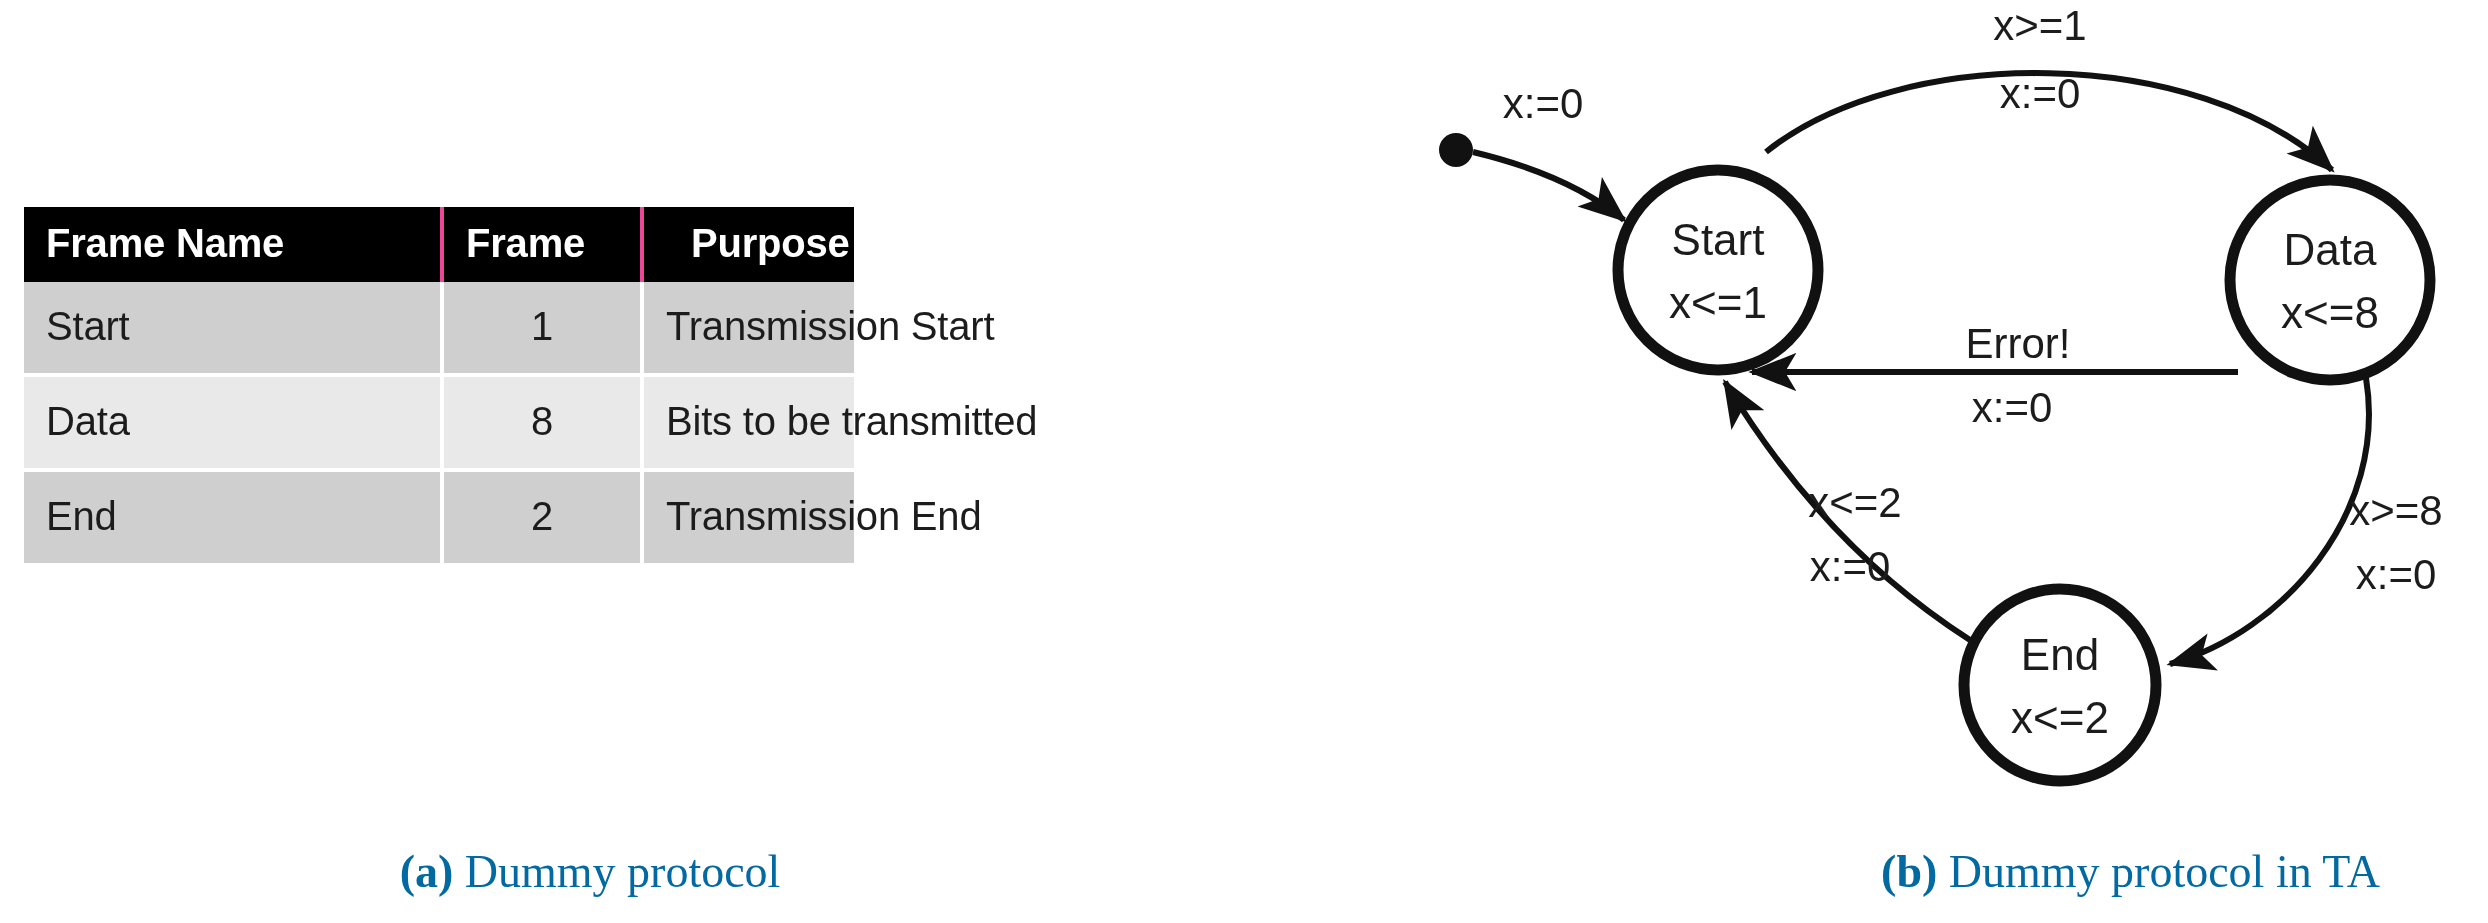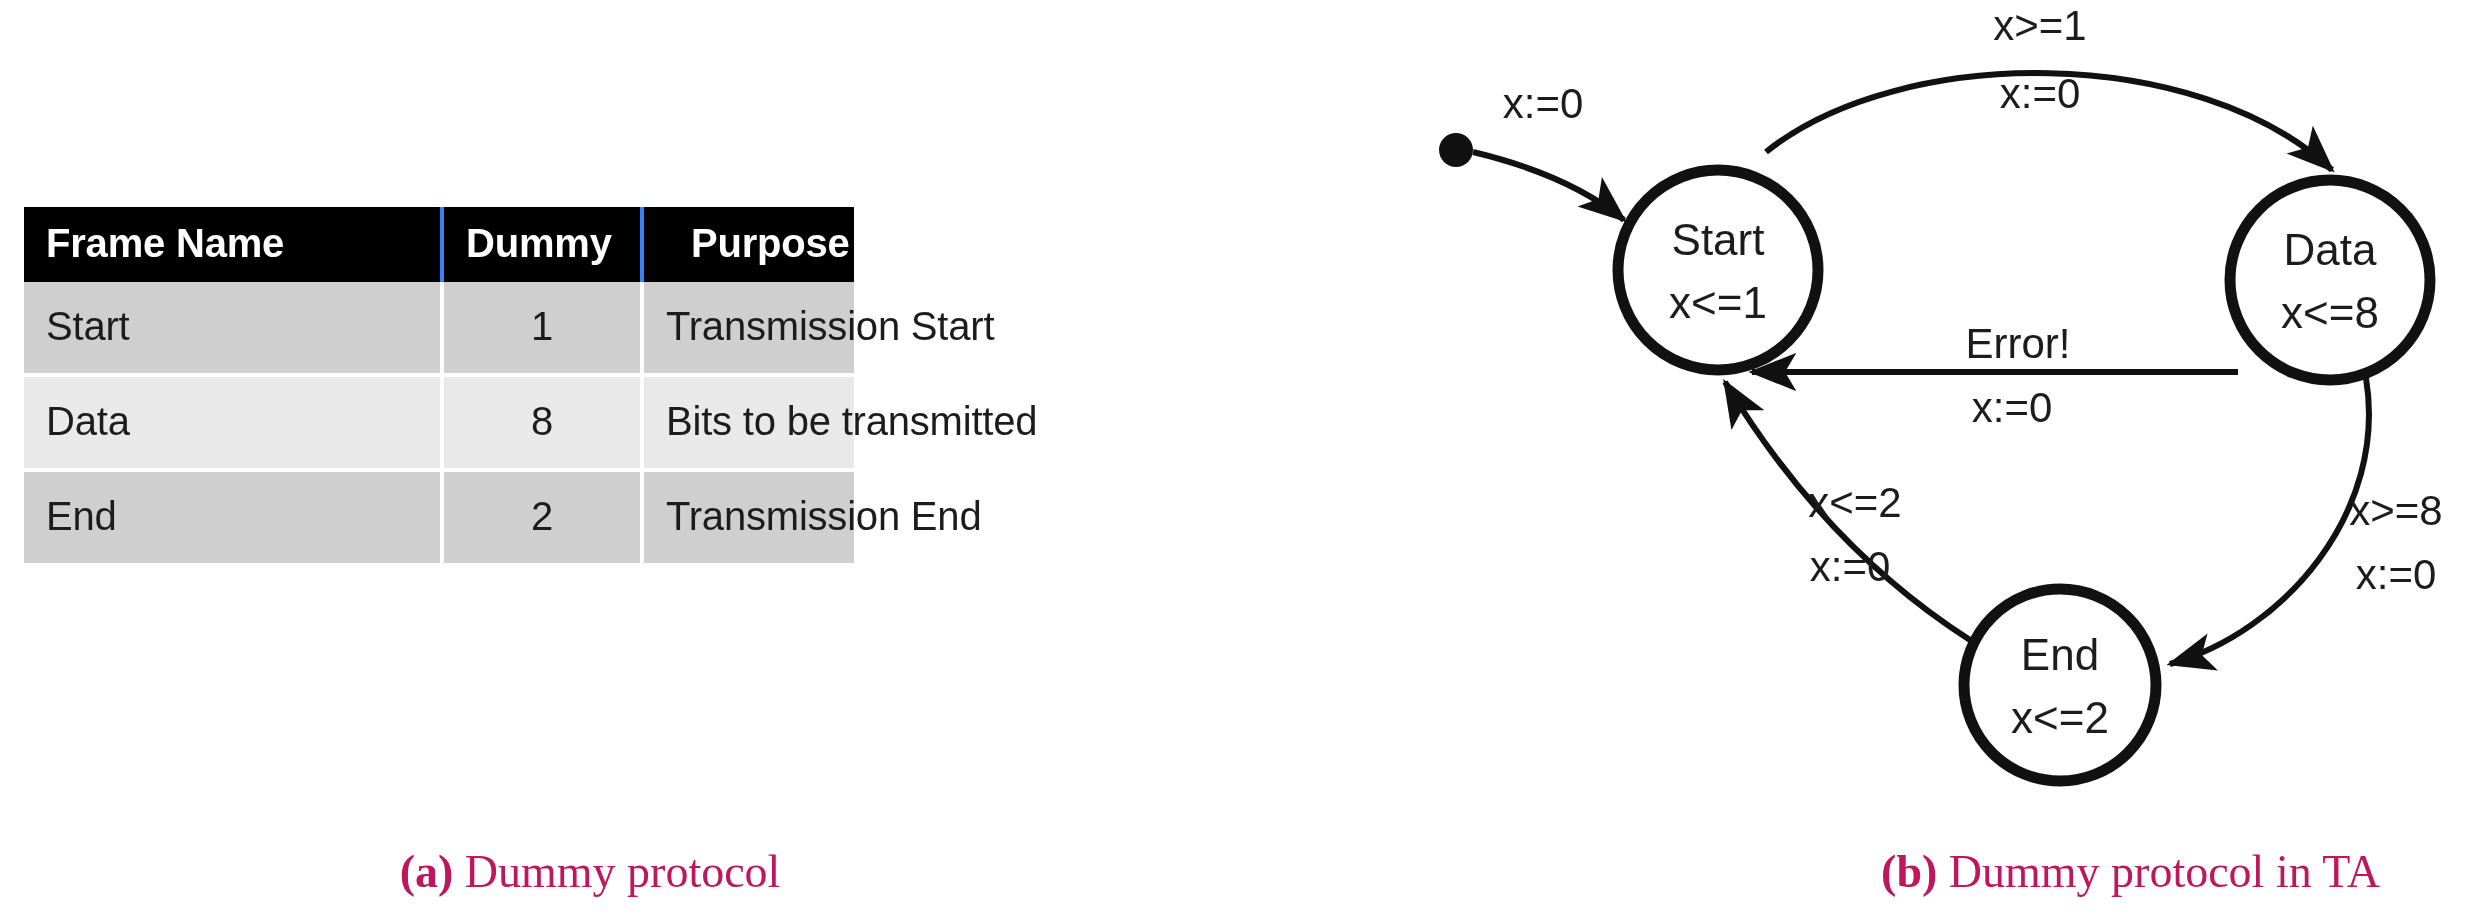--- a/index.html
+++ b/index.html
@@ -36,21 +36,21 @@
   #frame-table col.c-bits  { width: 200px; }
   #frame-table col.c-purp  { width: 210px; }
 
   #frame-table th {
     background: #000000;
     color: #ffffff;
     font-size: 40px;
     font-weight: bold;
     text-align: left;
     padding: 14px 0 16px 22px;
-    border-right: 4px solid #3b82f6;
+    border-right: 4px solid #ec4899;
     letter-spacing: -0.2px;
     white-space: nowrap;
   }
   #frame-table th:last-child { border-right: none; padding-left: 47px; }
 
   #frame-table td {
     font-size: 40px;
     color: #1c1c1c;
     padding: 22px 0 24px 22px;
     border-right: 4px solid #ffffff;
@@ -62,21 +62,21 @@
   #frame-table td.num { text-align: center; padding-left: 0; }
 
   #frame-table tbody tr.shade-dark td  { background: #cfcfcf; }
   #frame-table tbody tr.shade-light td { background: #e9e9e9; }
   #frame-table tbody tr:last-child td  { border-bottom: none; }
 
   .caption {
     position: absolute;
     font-family: "Liberation Serif", serif;
     font-size: 46px;
-    color: #be185d;
+    color: #0369a1;
     white-space: nowrap;
   }
   .caption b { font-weight: bold; }
   #caption-a { left: 0; top: 845px; width: 1180px; text-align: center; }
   #caption-b { left: 1280px; top: 845px; width: 1100px; text-align: right; }
 
   
   #panel-b {
     position: absolute;
     left: 1180px;
@@ -111,21 +111,21 @@
 
   <table id="frame-table">
     <colgroup>
       <col class="c-name">
         <col class="c-bits">
         <col class="c-purp">
     </colgroup>
     <thead>
       <tr>
         <th>Frame Name</th>
-        <th>Dummy</th>
+        <th>Frame</th>
         <th>Purpose</th>
       </tr>
     </thead>
     <tbody>
       <tr class="shade-dark">
         <td>Start</td>
         <td class="num">1</td>
         <td>Transmission Start</td>
       </tr>
       <tr class="shade-light">

